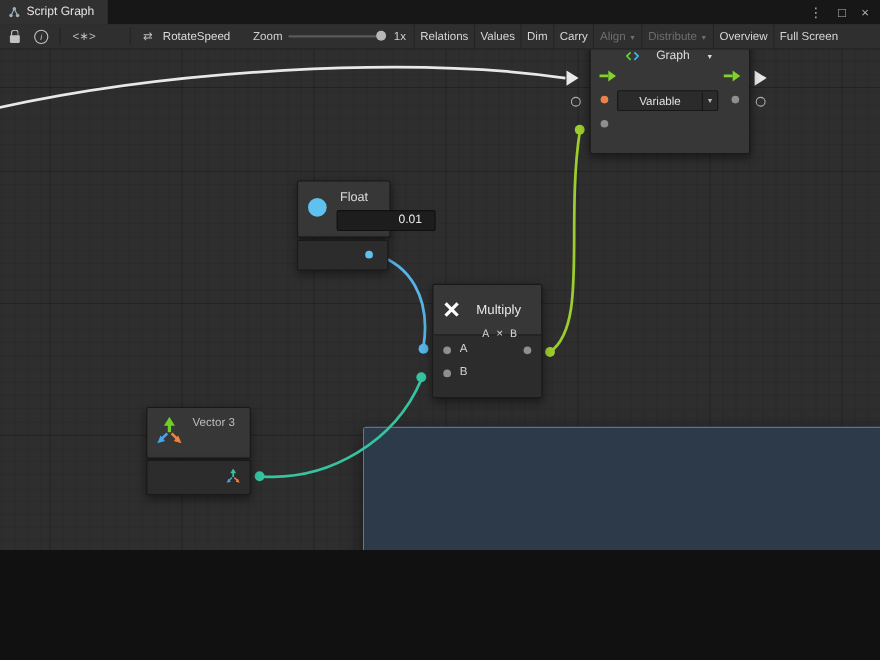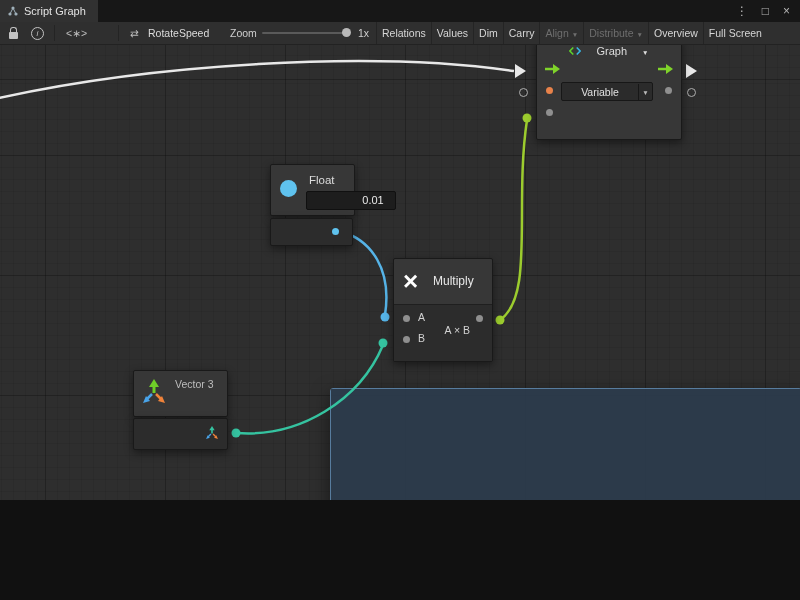--- a/index.html
+++ b/index.html
@@ -194,21 +194,21 @@
       <div class="pdot blue" style="left:62px;top:64px;"></div>
     </div>
 
     <div class="node" style="left:393px;top:214px;width:100px;height:104px;">
       <div class="nbox" style="position:absolute;left:0;top:0;right:0;bottom:0;"></div>
       <div style="position:absolute;left:1px;right:1px;top:46px;bottom:1px;background:#2c2c2c;border-top:1px solid #1f1f1f;"></div>
       <span class="multsign" style="position:absolute;left:10px;top:10px;">×</span>
       <span class="ntitle" style="position:absolute;left:40px;top:16px;">Multiply</span>
       <div class="pdot" style="left:10px;top:57px;"></div>
       <span class="portlabel" style="left:25px;top:53px;">A</span>
-      <span class="portlabel" style="right:23px;top:66px;">A × B</span>
+      <span class="portlabel" style="right:23px;top:40px;font-family:Liberation Mono, monospace;">A × B</span>
       <div class="pdot" style="right:10px;top:57px;"></div>
       <div class="pdot" style="left:10px;top:78px;"></div>
       <span class="portlabel" style="left:25px;top:74px;">B</span>
     </div>
 
     <div class="node" style="left:133px;top:326px;width:95px;height:78px;">
       <div class="nbox" style="position:absolute;left:0;top:0;width:93px;height:45px;"></div>
       <svg style="position:absolute;left:8px;top:9px;" width="26" height="26" viewBox="0 0 26 26">
         <line x1="13" y1="14" x2="13" y2="6" stroke="#6fce28" stroke-width="3"></line>
         <polygon points="8,8 18,8 13,0" fill="#6fce28"></polygon>

